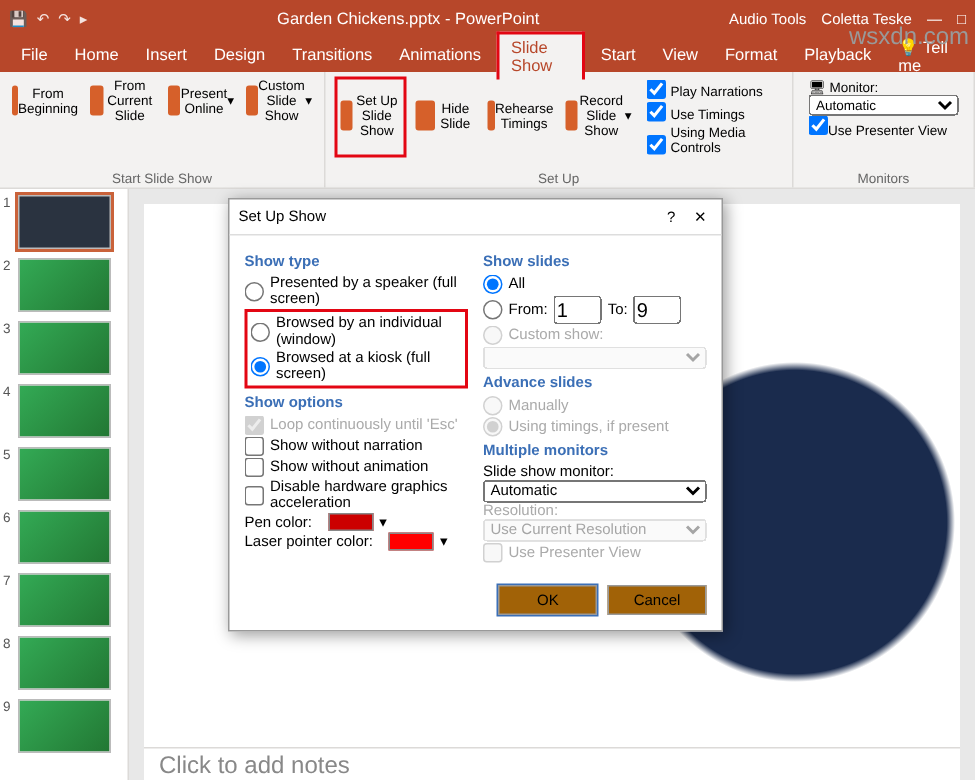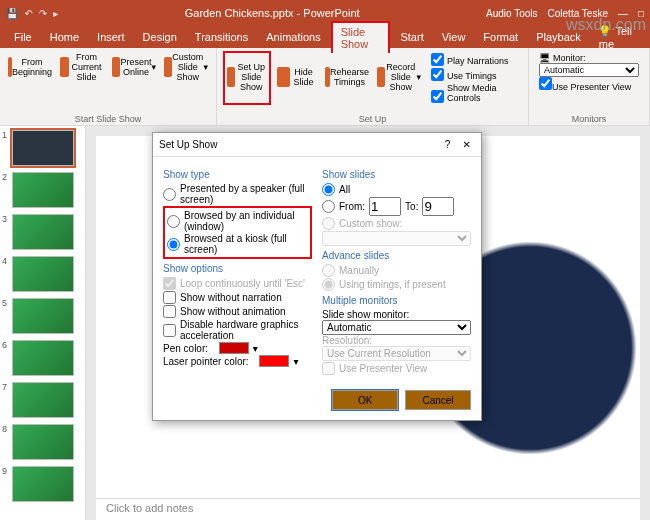--- a/index.html
+++ b/index.html
@@ -32,29 +32,29 @@
 .workspace { display: flex; height: 394px; }
 .thumbpane { width: 86px; border-right: 1px solid #dcdad8; overflow-y: auto; padding: 4px; }
 .thumb { position: relative; margin-bottom: 6px; }
 .thumb .num { position: absolute; left: -2px; top: 0; font-size: 9px; color: #555; }
 .thumb .img { margin-left: 8px; width: 62px; height: 36px; background: #2a3340; border: 1px solid #bbb; }
 .thumb.sel .img { outline: 2px solid #c9623a; }
 .thumb .img.pic { background: linear-gradient(135deg,#3a5 0,#273 100%); }
 .slidearea { flex: 1; background: #e8e8e8; position: relative; display: flex; flex-direction: column; }
 .slidecanvas { flex: 1; background: #fff; margin: 10px 10px 0; position: relative; }
 .inkblot { position: absolute; right: -20px; bottom: 20px; width: 260px; height: 260px; background: radial-gradient(circle at 50% 50%, #1a2b4d 55%, transparent 58%); border-radius: 50%; }
-.notes { height: 22px; border-top: 1px solid #dcdad8; padding: 3px 10px; color: #888; font-size: 11px; margin: 0 10px; background: #fff; }
+.notes { height: 22px; border-top: 1px solid #dcdad8; padding: 3px 10px; color: #888; font-size: 16px; margin: 0 10px; background: #fff; }
 
 
 .dialog { position: absolute; left: 152px; top: 132px; width: 330px; background: #fff; border: 1px solid #999; box-shadow: 2px 2px 10px rgba(0,0,0,.4); font-size: 10px; }
 .dlg-title { height: 24px; display: flex; align-items: center; justify-content: space-between; padding: 0 6px; border-bottom: 1px solid #ddd; }
 .dlg-title .x { cursor: pointer; padding: 0 4px; }
 .dlg-body { padding: 8px 10px; display: flex; gap: 10px; }
 .col { flex: 1; }
-.fs-title { color: #3b6fb6; margin: 4px 0 3px; }
+.fs-title { color: #3b6fb6; margin: 4px 0 3px; font-weight: bold; }
 .opt { display: flex; align-items: center; gap: 4px; margin: 1px 0; }
 .opt.dis { color: #aaa; }
 .hlbox { border: 2px solid #e30613; padding: 1px 2px; display: inline-block; }
 .dlg-foot { text-align: right; padding: 6px 10px 10px; }
 .dlg-foot button { width: 66px; height: 20px; margin-left: 4px; font-size: 10px; background: #a16207; border: 1px solid #999; }
 .dlg-foot button.primary { outline: 1px solid #3b6fb6; }
 select,input[type=text]{ font-size: 10px; }
 .spin { width: 32px; }
 </style>
 </head>
@@ -127,21 +127,21 @@
         <label>
             <input type="checkbox" checked="" style="">
             <span>Play Narrations</span>
           </label>
         <label>
             <input type="checkbox" checked="" style="">
             <span>Use Timings</span>
           </label>
         <label>
             <input type="checkbox" checked="" style="">
-            <span>Show Media Controls</span>
+            <span>Using Media Controls</span>
           </label>
       </div>
     </div>
     <div class="glabel">Set Up</div>
   </div>
   <div class="rgroup" style="flex:1">
     <div class="mon">
       <div><span>🖥</span> <span>Monitor:</span> <select><option>Automatic</option></select></div>
       <label><input type="checkbox" checked="" style=""><span>Use Presenter View</span></label>
     </div>

